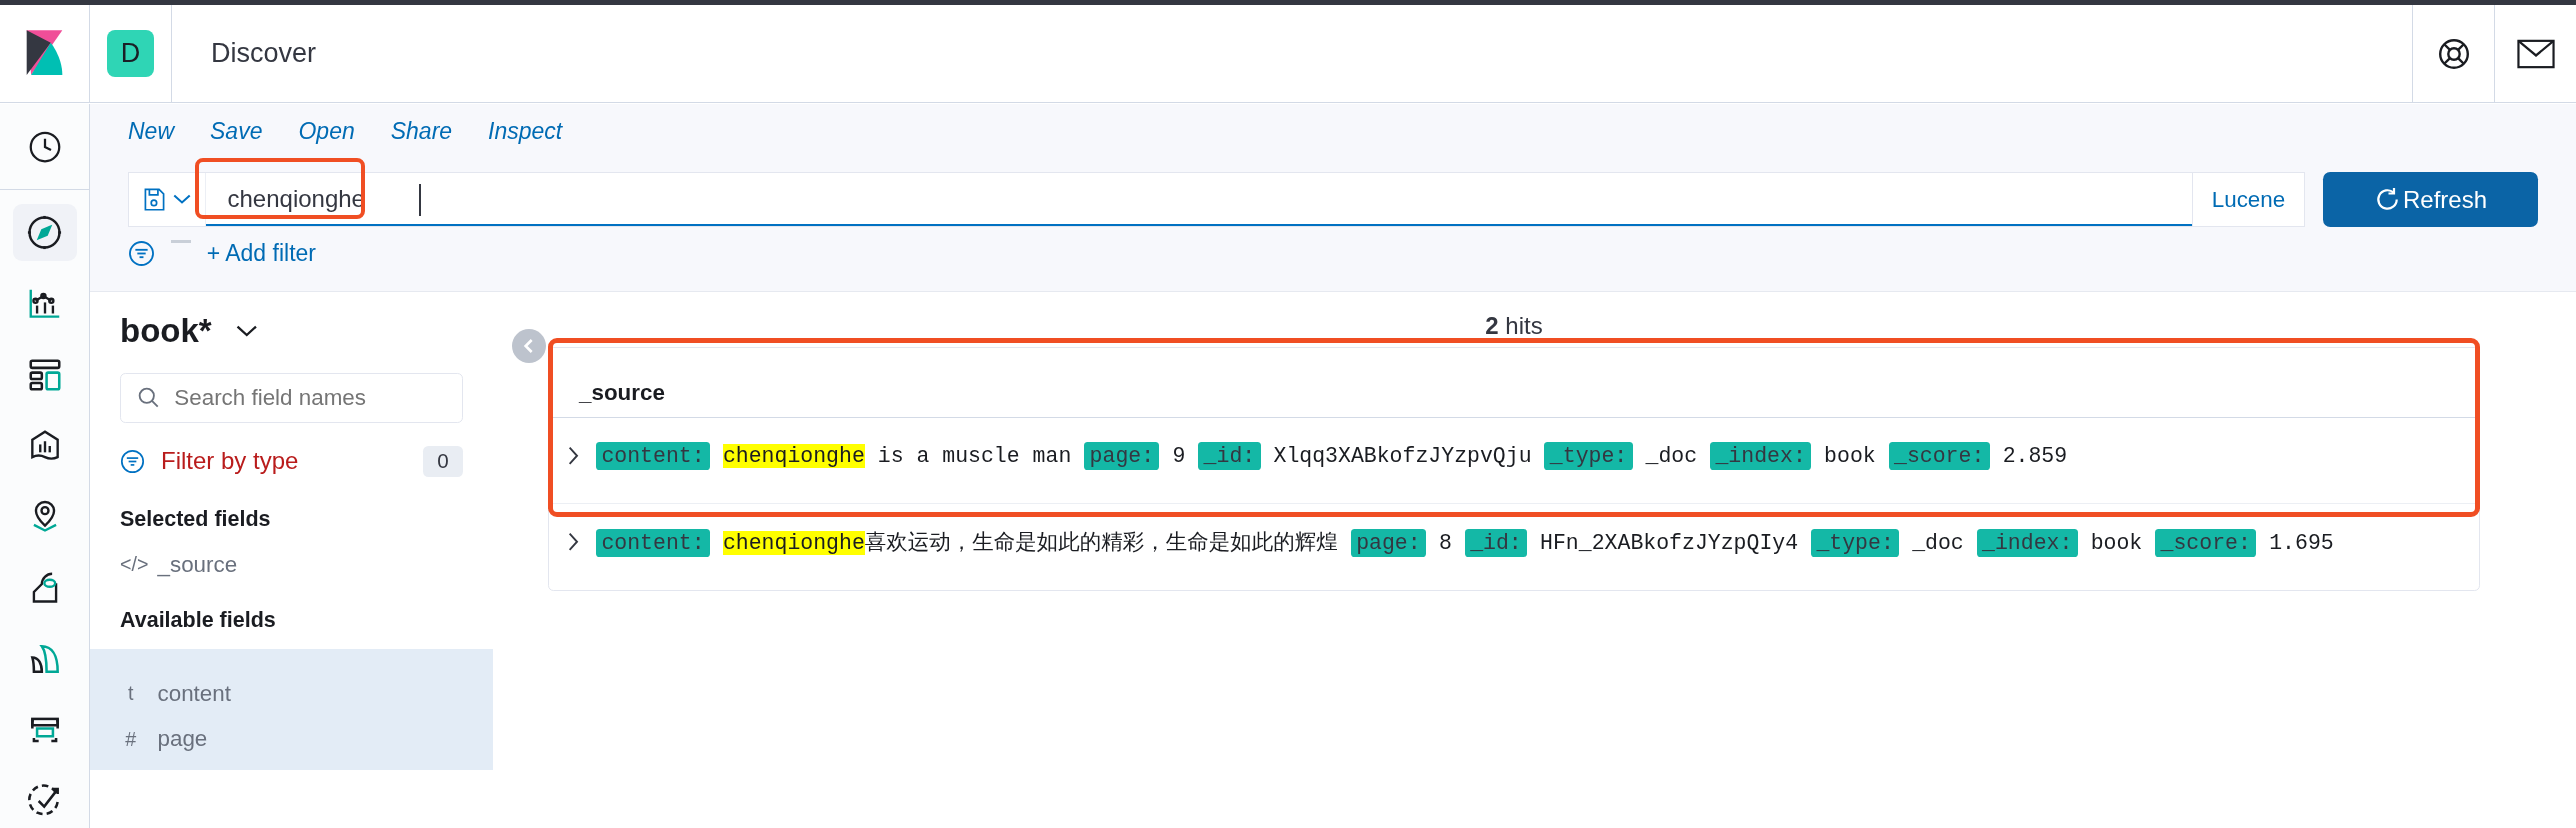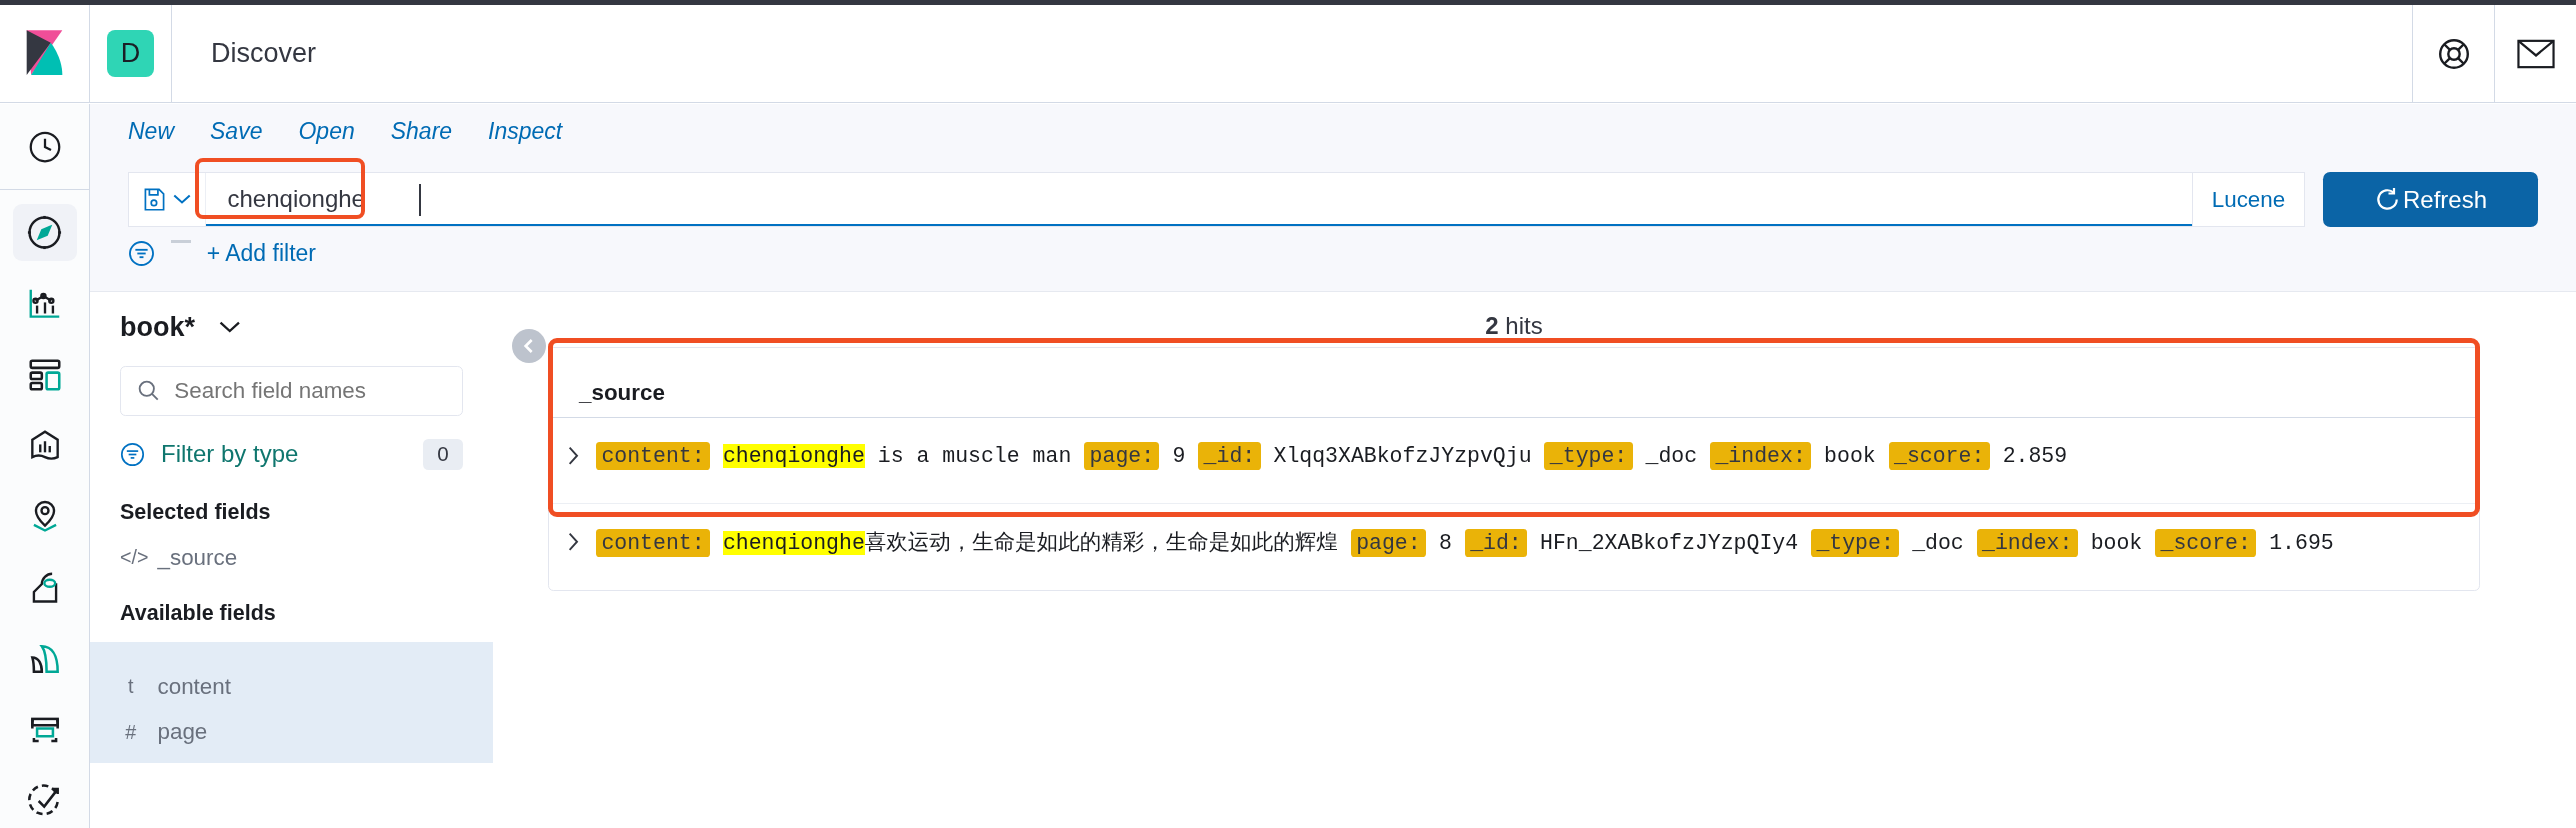--- a/index.html
+++ b/index.html
@@ -116,35 +116,35 @@
   }
   .dash { width: 19.7px; height: 2.7px; background: #c9cfd8; }
   .addfilter { font-size: 23px; color: #006bb4; cursor: pointer; }
 
   
   .sidebar {
     position: absolute; top: 292px; left: 90px; width: 403px; height: 537px;
     background: #fff; padding: 19.7px 30px 0 30px;
   }
   .idx-pattern {
-    display: flex; align-items: center; gap: 24px; font-size: 27px;
+    display: flex; align-items: center; gap: 24px; font-size: 33px;
     font-weight: bold; color: #1a1c21; cursor: pointer; margin-bottom: 23px;
   }
   .field-search {
     height: 50px; border: 0.9px solid #e3e6ef; border-radius: 5.4px; background: #fff;
     display: flex; align-items: center; padding: 0 16px; gap: 14.3px;
   }
   .field-search input {
     border: none; outline: none; font-size: 22.4px; color: #69707d;
     width: 100%; background: transparent; font-family: "Liberation Sans", sans-serif;
   }
   .filter-type-row {
     display: flex; align-items: center; margin-top: 23px; gap: 16px; cursor: pointer;
   }
-  .filter-type-label { font-size: 24px; color: #0f766e; }
+  .filter-type-label { font-size: 24px; color: #b91c1c; }
   .badge-count {
     margin-left: auto; background: #e9edf3; border-radius: 5.4px;
     padding: 3.6px 14.3px; font-size: 20.6px; color: #343741;
   }
   .sec-title {
     margin-top: 30px; font-size: 21.5px; font-weight: bold; color: #1a1c21;
   }
   .field-item {
     display: flex; align-items: center; gap: 16px; margin-top: 19.7px;
     font-size: 22.4px; color: #69707d; cursor: pointer;
@@ -186,21 +186,21 @@
   .doc-row:last-child { border-bottom: none; }
   .expand-caret {
     width: 47px; flex: none; display: flex; justify-content: center;
     padding-top: 3.6px; cursor: pointer;
   }
   .doc-cell {
     font-family: "Liberation Mono", monospace; font-size: 21.5px;
     color: #1a1c21; line-height: 1.45; padding-right: 18px;
   }
   .k {
-    background: #eab308; border-radius: 3.6px; padding: 1.8px 5.4px;
+    background: #14b8a6; border-radius: 3.6px; padding: 1.8px 5.4px;
     color: #343741;
   }
   .hl { background: #ffff00; color: #1a1c21; }
   .cjk { font-family: Liberation Serif, serif; }
 
   
   .annot-table {
     position: absolute; top: 338px; left: 548px; width: 1932px; height: 179px;
     border: 5.4px solid #f04e23; border-radius: 9px; pointer-events: none;
   }

